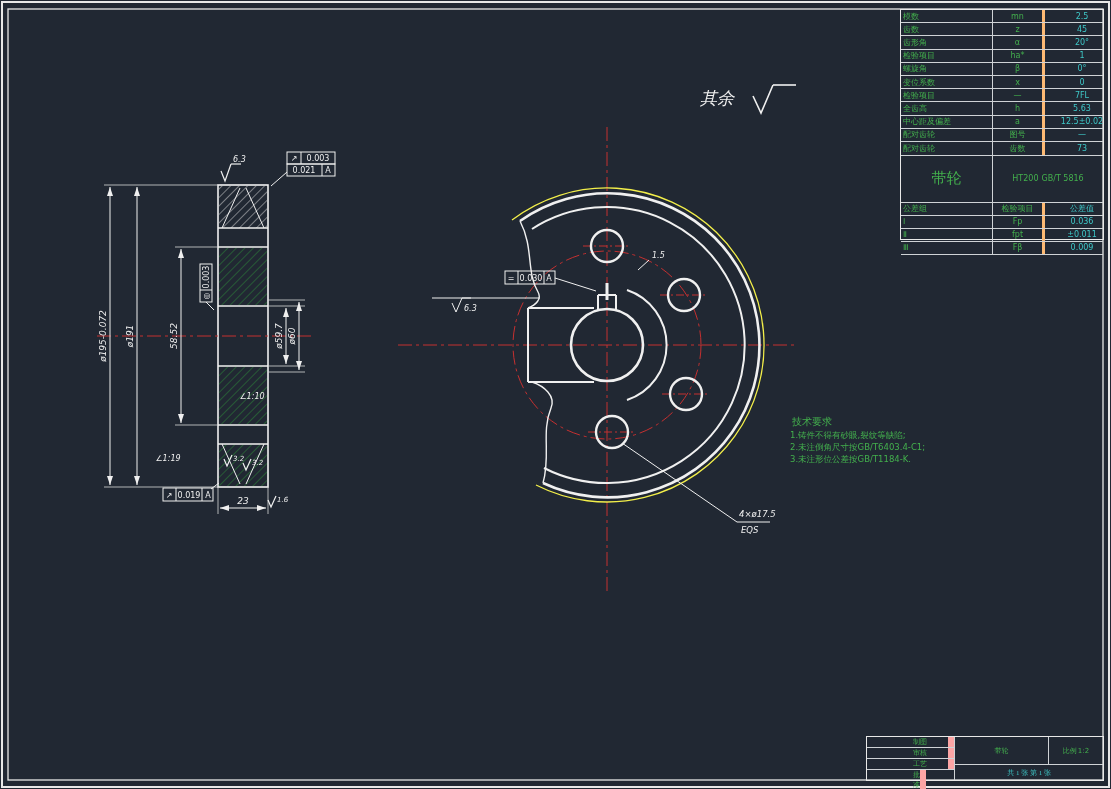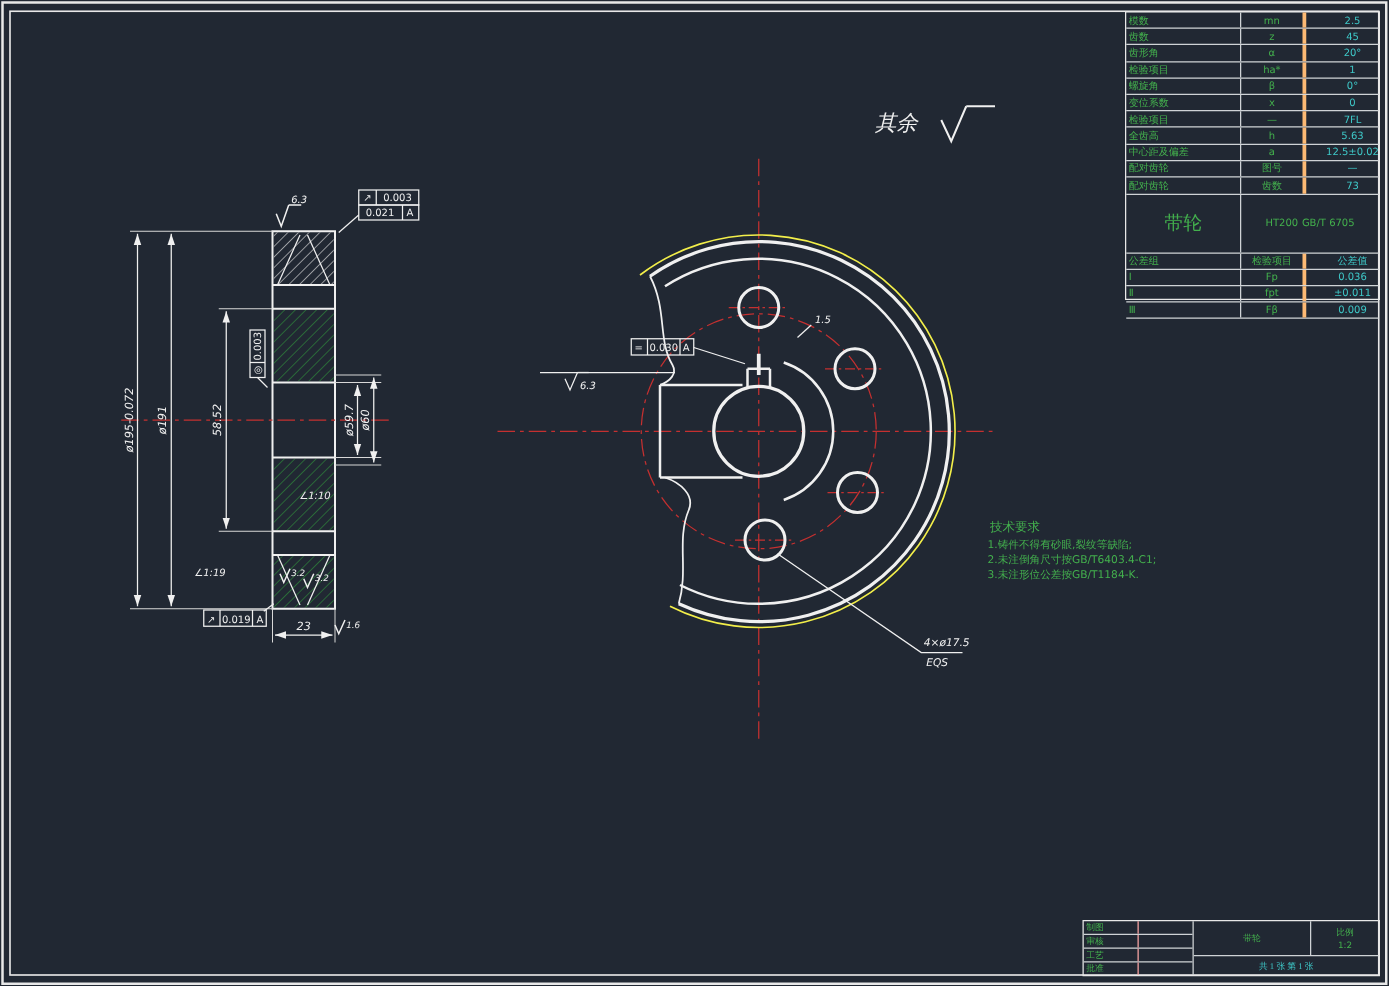--- a/index.html
+++ b/index.html
@@ -18,26 +18,26 @@
   .cr{flex:1;text-align:center;color:#3ec8c8;overflow:hidden;height:100%;display:flex;align-items:center;justify-content:center;margin-left:16px;}
   .bigL{width:92px;border-right:1px solid #cfd3d6;display:flex;align-items:center;justify-content:center;
         font-size:15px;height:100%;box-sizing:border-box;}
   .bigR{flex:1;display:flex;flex-direction:row;align-items:center;justify-content:center;gap:3px;height:100%;}
   
   .cb{position:absolute;left:866px;top:736px;width:238px;height:45px;border:1px solid #e8e8e8;
       box-sizing:border-box;display:flex;font-size:7px;color:#43b04d;}
   .cbL{width:88px;border-right:1px solid #cfd3d6;display:flex;flex-direction:column;box-sizing:border-box;}
   .cbL .row{flex:1;display:flex;border-bottom:1px solid #cfd3d6;align-items:center;}
   .cbL .row:last-child{border-bottom:none;gap:28px;}
-  .cbL .a{width:44px;border-right:1px solid #fca5a5;padding-left:2px;height:100%;display:flex;align-items:center;box-sizing:border-box;}
+  .cbL .a{width:44px;border-right:6px solid #fca5a5;padding-left:2px;height:100%;display:flex;align-items:center;box-sizing:border-box;margin-left:44px;}
   .cbL .b{flex:1;height:100%;}
   .cbR{flex:1;display:flex;flex-direction:column;}
   .cbR .top{flex:1;display:flex;min-height:0;}
   .cbR .mid{flex:1;display:flex;align-items:center;justify-content:center;border-right:1px solid #cfd3d6;}
-  .cbR .sc{width:54px;display:flex;flex-direction:column;align-items:center;justify-content:center;gap:1px;}
+  .cbR .sc{width:54px;display:flex;flex-direction:row;align-items:center;justify-content:center;gap:1px;}
   .cbR .bot{height:15px;border-top:1px solid #cfd3d6;display:flex;align-items:center;justify-content:center;color:#3ec8c8;font-family:Liberation Serif, serif;}
 </style>
 </head>
 <body>
 
 <div class="stage">
 
 <svg width="1111" height="789" viewBox="0 0 1111 789">
   <defs>
     <pattern id="hW" width="6" height="6" patternUnits="userSpaceOnUse" patternTransform="rotate(45)">
@@ -284,21 +284,21 @@
   </div>
   <div class="r rB">
     <div class="cl">配对齿轮</div>
     <div class="cm">齿数</div>
     <div class="cr">73</div>
   </div>
   <div class="r rBig">
     <div class="bigL">带轮</div>
     <div class="bigR">
       <span>HT200</span>
-      <span>GB/T 6705</span>
+      <span>GB/T 5816</span>
     </div>
   </div>
   <div class="r rC">
     <div class="cl">公差组</div>
     <div class="cm">检验项目</div>
     <div class="cr">公差值</div>
   </div>
   <div class="r rC">
     <div class="cl">Ⅰ</div>
     <div class="cm">Fp</div>

